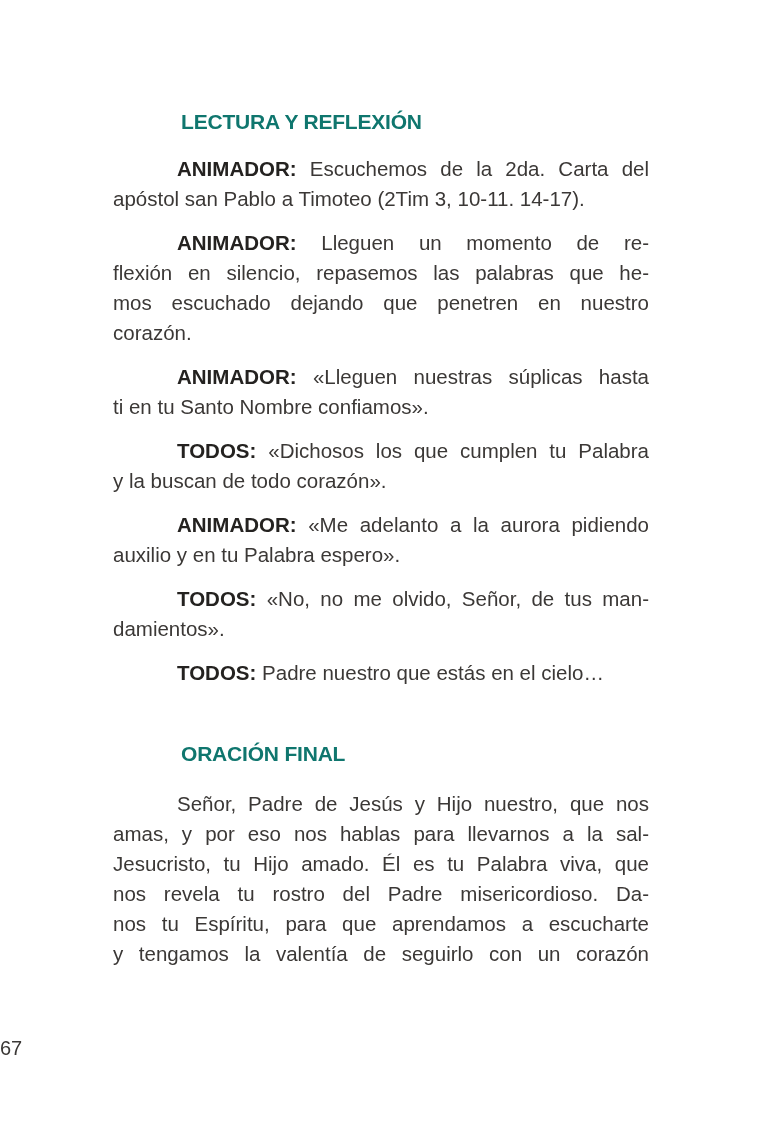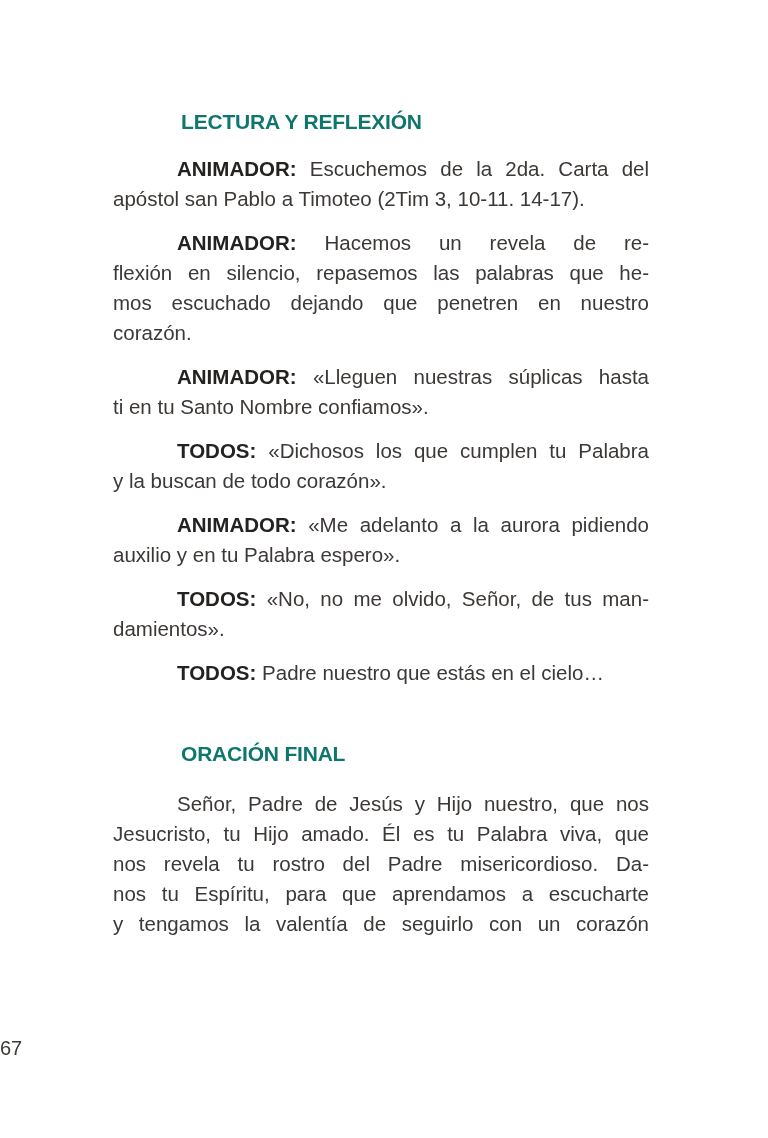--- a/index.html
+++ b/index.html
@@ -72,21 +72,21 @@
 
 <div class="page">
   <main class="text-block">
       <section>
         <h2 class="heading">LECTURA Y REFLEXIÓN</h2>
         <div class="para">
           <div class="line first"><b class="speaker">ANIMADOR:</b> <span>Escuchemos de la 2da. Carta del</span></div>
           <div class="line last"><span>apóstol san Pablo a Timoteo (2Tim 3, 10-11. 14-17).</span></div>
         </div>
         <div class="para">
-          <div class="line first"><b class="speaker">ANIMADOR:</b> <span>Hacemos un revela de re-</span></div>
+          <div class="line first"><b class="speaker">ANIMADOR:</b> <span>Lleguen un momento de re-</span></div>
           <div class="line"><span>flexión en silencio, repasemos las palabras que he-</span></div>
           <div class="line"><span>mos escuchado dejando que penetren en nuestro</span></div>
           <div class="line last"><span>corazón.</span></div>
         </div>
         <div class="para">
           <div class="line first"><b class="speaker">ANIMADOR:</b> <span>«Lleguen nuestras súplicas hasta</span></div>
           <div class="line last"><span>ti en tu Santo Nombre confiamos».</span></div>
         </div>
         <div class="para">
           <div class="line first"><b class="speaker">TODOS:</b> <span>«Dichosos los que cumplen tu Palabra</span></div>
@@ -101,20 +101,21 @@
           <div class="line last"><span>damientos».</span></div>
         </div>
         <div class="para">
           <div class="line first last"><b class="speaker">TODOS:</b> <span>Padre nuestro que estás en el cielo…</span></div>
         </div>
       </section>
       <section>
         <h2 class="heading">ORACIÓN FINAL</h2>
         <div class="para">
           <div class="line first"><span>Señor, Padre de Jesús y Hijo nuestro, que nos</span></div>
+          <div class="line"><span>amas, y por eso nos hablas para llevarnos a la sal-</span></div>
           <div class="line"><span>Jesucristo, tu Hijo amado. Él es tu Palabra viva, que</span></div>
           <div class="line"><span>nos revela tu rostro del Padre misericordioso. Da-</span></div>
           <div class="line"><span>nos tu Espíritu, para que aprendamos a escucharte</span></div>
           <div class="line"><span>y tengamos la valentía de seguirlo con un corazón</span></div>
         </div>
       </section>
     </main>
   <div class="page-number">67</div>
 </div>
 

